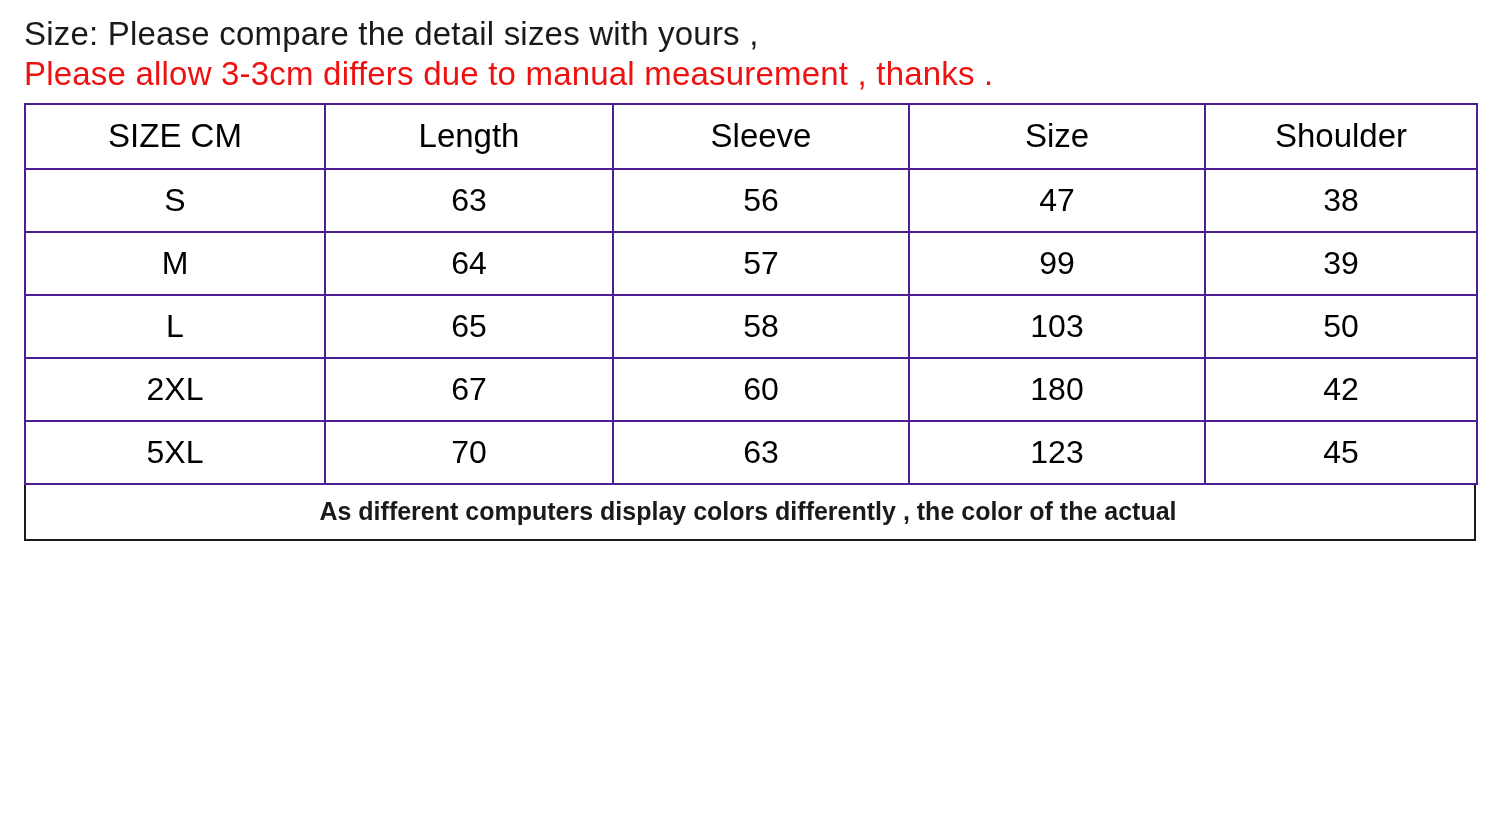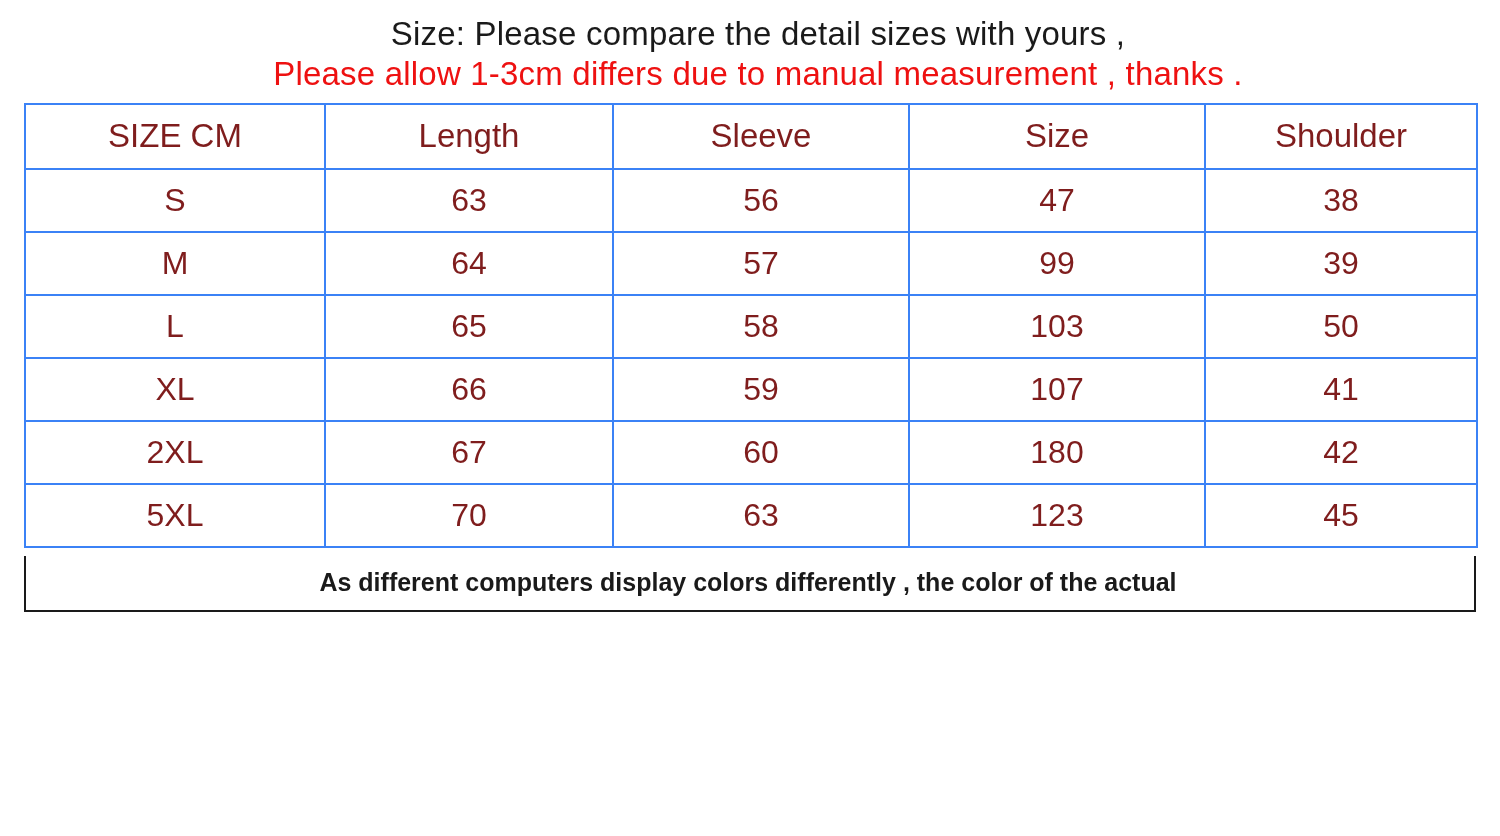--- a/index.html
+++ b/index.html
@@ -19,22 +19,22 @@
     width: 1500px;
     height: 836px;
     box-sizing: border-box;
     background: #ffffff;
     display: flex;
     flex-direction: column;
   }
 
   
   .header-notes {
-    padding: 14px 20px 8px 36px;
-    text-align: center;
+    padding: 14px 20px 8px 24px;
+    text-align: left;
     line-height: 1.22;
   }
   .note-line {
     font-size: 33px;
     letter-spacing: 0.2px;
     white-space: nowrap;
   }
   .note-black { color: #1a1a1a; }
   .note-red { color: #ee1111; }
 
@@ -43,42 +43,42 @@
     margin: 0 24px;
     flex: 0 0 auto;
   }
   table.size-table {
     width: 1452px;
     border-collapse: collapse;
     table-layout: fixed;
   }
   table.size-table th,
   table.size-table td {
-    border: 2px solid #3b82f6;
+    border: 2px solid #4c1d95;
     text-align: center;
     font-weight: normal;
     font-size: 32px;
-    color: #7f1d1d;
+    color: #000000;
     height: 61px;
     padding: 0;
     vertical-align: middle;
   }
   table.size-table thead th {
     height: 63px;
     font-size: 33px;
   }
   col.c-size { width: 300px; }
   col.c-len { width: 288px; }
   col.c-sleeve { width: 296px; }
   col.c-bust { width: 296px; }
   col.c-shoulder { width: 272px; }
 
   
   .footer-notes {
-    margin: 8px 24px;
+    margin: 0 24px;
     border-left: 2px solid #1a1a1a;
     border-right: 2px solid #1a1a1a;
     border-bottom: 2px solid #1a1a1a;
     padding: 10px 14px 12px 10px;
     text-align: center;
     line-height: 1.3;
   }
   .footer-line {
     font-size: 25px;
     font-weight: bold;
@@ -86,21 +86,21 @@
     white-space: nowrap;
   }
 </style>
 </head>
 <body>
 
 <div class="sheet">
 
   <div class="header-notes">
     <div class="note-line note-black">Size: Please compare the detail sizes with yours ,</div>
-    <div class="note-line note-red">Please allow 1-3cm differs due to manual measurement , thanks .</div>
+    <div class="note-line note-red">Please allow 3-3cm differs due to manual measurement , thanks .</div>
   </div>
 
   <div class="table-wrap">
     <table class="size-table">
       <colgroup>
         <col class="c-size">
         <col class="c-len">
         <col class="c-sleeve">
         <col class="c-bust">
         <col class="c-shoulder">
@@ -130,27 +130,20 @@
           <td>39</td>
         </tr>
         <tr>
           <td>L</td>
           <td>65</td>
           <td>58</td>
           <td>103</td>
           <td>50</td>
         </tr>
         <tr>
-          <td>XL</td>
-          <td>66</td>
-          <td>59</td>
-          <td>107</td>
-          <td>41</td>
-        </tr>
-        <tr>
           <td>2XL</td>
           <td>67</td>
           <td>60</td>
           <td>180</td>
           <td>42</td>
         </tr>
         <tr>
           <td>5XL</td>
           <td>70</td>
           <td>63</td>

